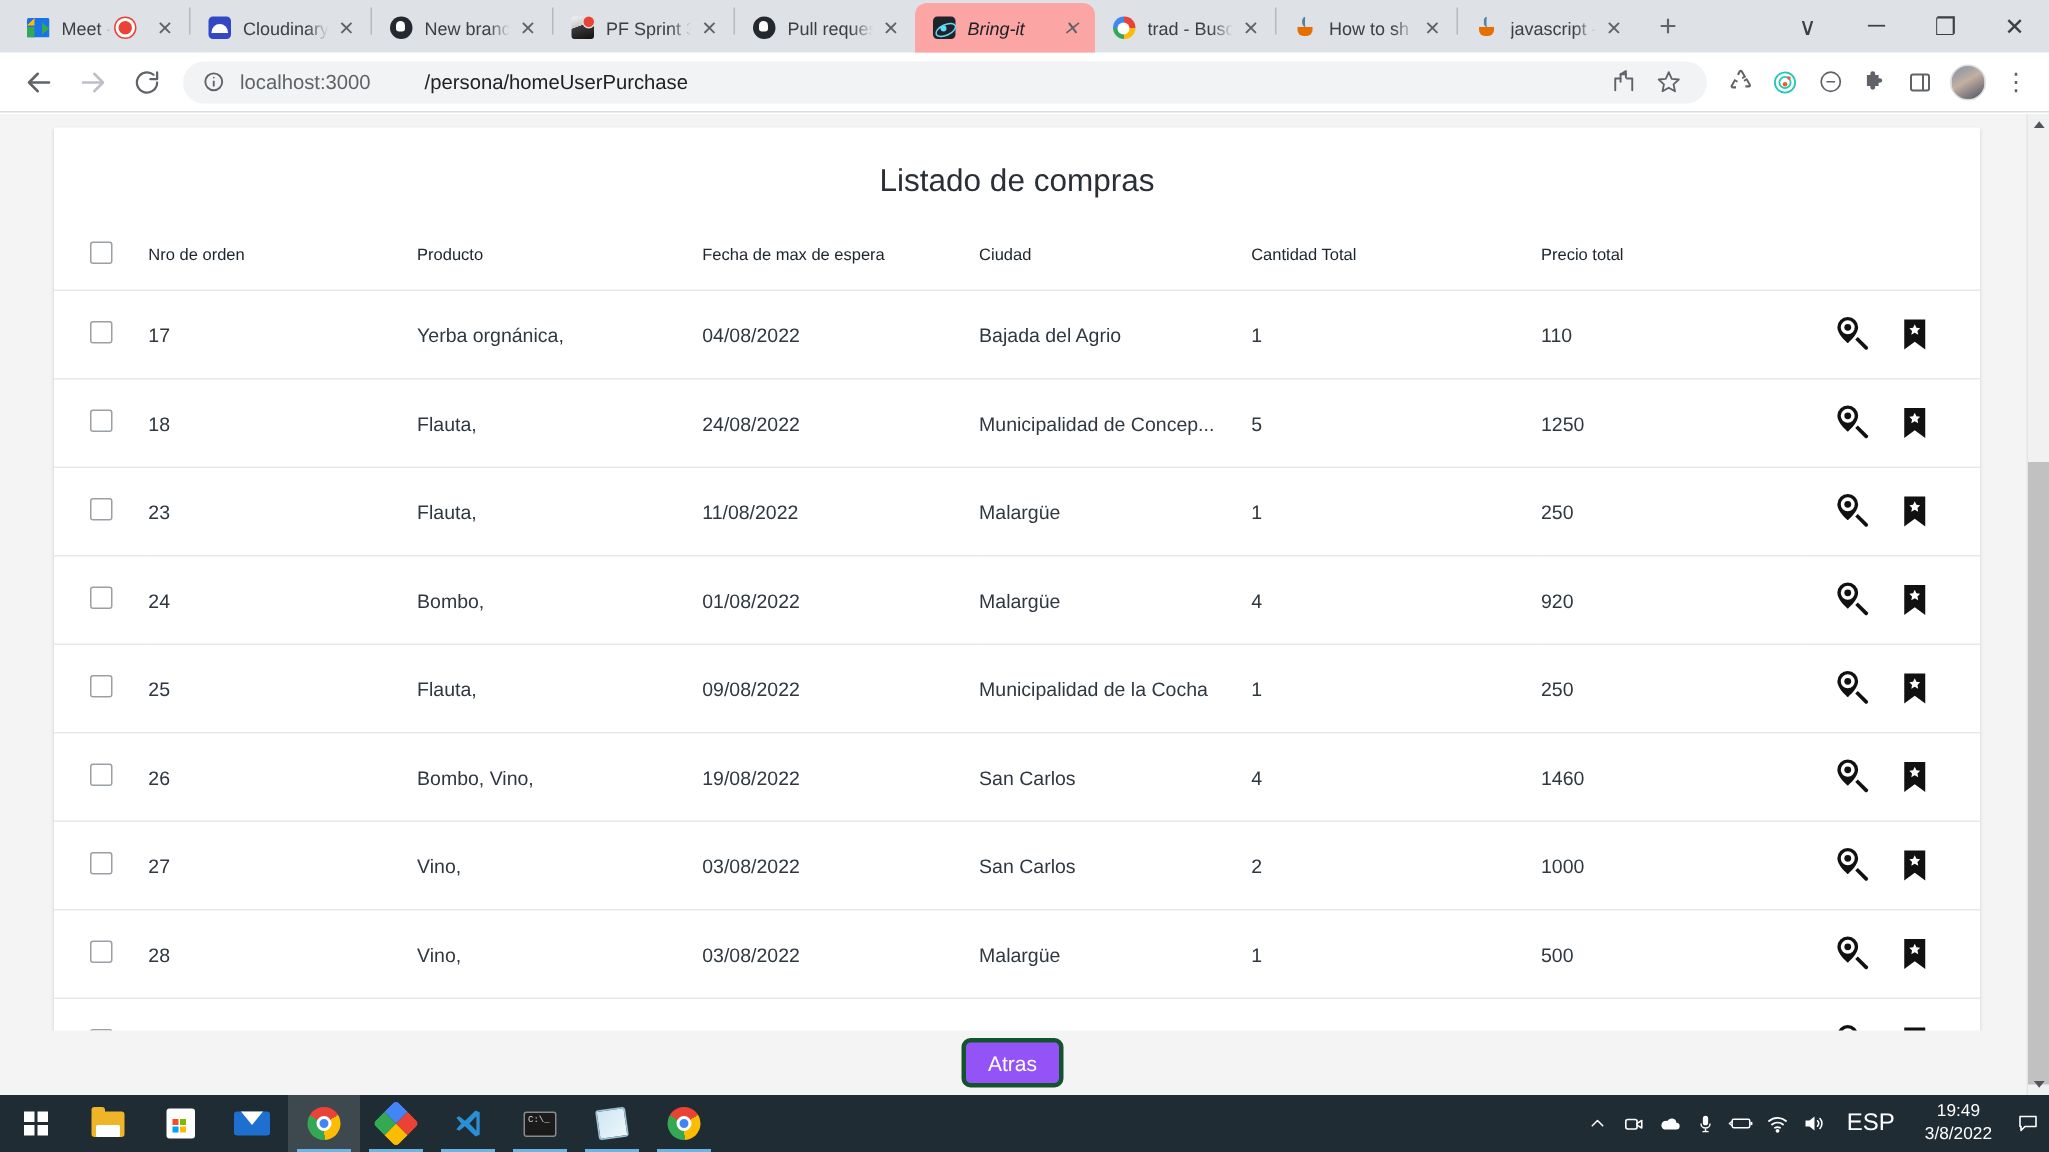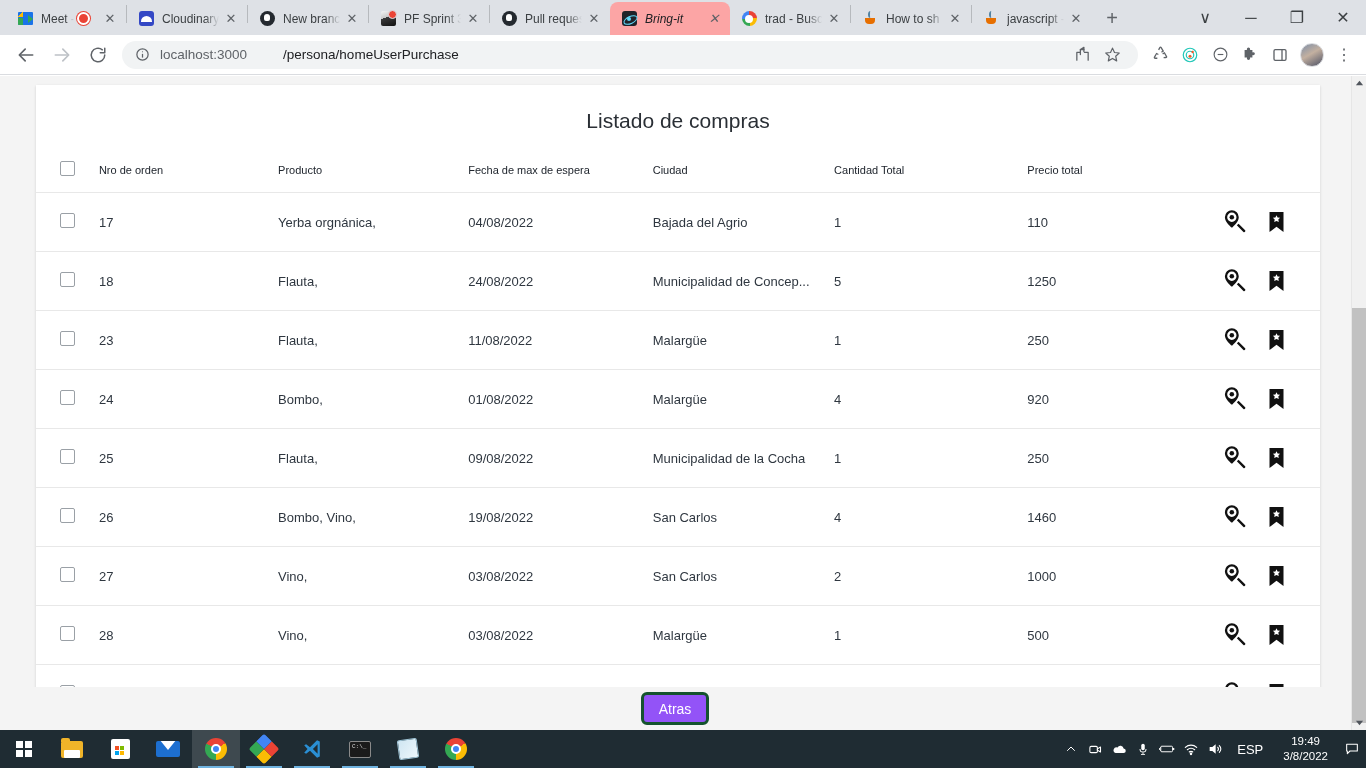--- a/index.html
+++ b/index.html
@@ -354,21 +354,21 @@
     height: 38px;
     color: #ffffff;
     font-size: 11px;
   }
   .tray-icon {
     width: 24px; height: 38px;
     display: flex; align-items: center; justify-content: center;
     color: #ffffff;
   }
   .tray-lang {
-    padding: 0 10px; font-size: 13px; color: #fff;
+    padding: 0 10px; font-size: 16px; color: #fff;
     display: flex; align-items: center; height: 38px;
   }
   .tray-clock {
     display: flex; flex-direction: column; align-items: center;
     justify-content: center;
     padding: 0 10px; height: 38px;
     font-size: 11.5px; line-height: 15px; color: #fff;
   }
   .tray-notif {
     width: 28px; height: 38px;

